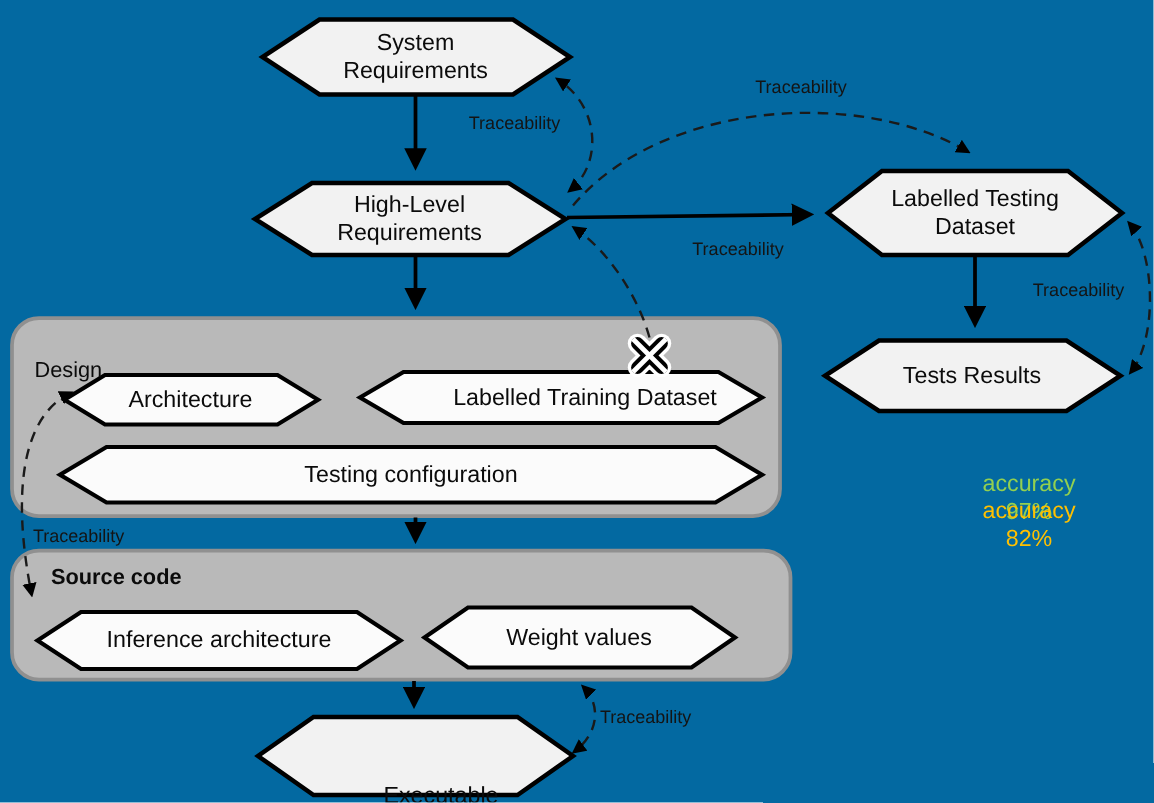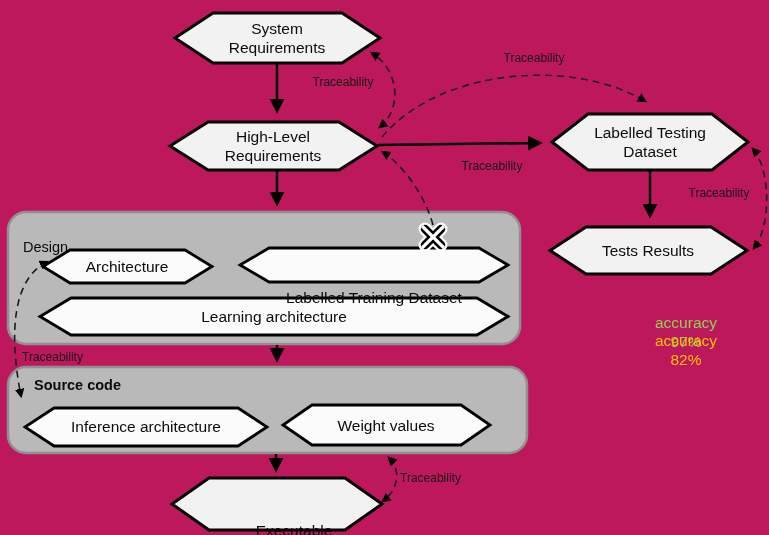--- a/index.html
+++ b/index.html
@@ -1,17 +1,17 @@
 <!DOCTYPE html>
 <html><head>
 <meta charset="utf-8">
 <style>
   html,body{margin:0;padding:0;background:#fff;}
   .stage{
-    position:relative;width:769px;height:535px;background:#be185d;overflow:hidden;
+    position:relative;width:769px;height:535px;background:#0369a1;overflow:hidden;
     font-family:"Liberation Sans", sans-serif;color:#000;
   }
   svg.layer{position:absolute;left:0;top:0;}
   .lbl{
     position:absolute;text-align:center;white-space:pre-line;
     font-size:15.5px;line-height:19px;color:#0b0b0b;
   }
   .lbl.small{font-size:12px;line-height:15px;color:#141414;}
   .lbl.container-title{font-size:14.5px;text-align:left;color:#0b0b0b;}
   .lbl.left{text-align:left;}
@@ -80,22 +80,22 @@
   </svg>
 
   <div class="lbl" style="left:177px;top:19px;width:200px;">System
 Requirements</div>
   <div class="lbl" style="left:173px;top:127px;width:200px;">High-Level
 Requirements</div>
   <div class="lbl" style="left:550px;top:123px;width:200px;">Labelled Testing
 Dataset</div>
   <div class="lbl" style="left:548px;top:241px;width:200px;">Tests Results</div>
   <div class="lbl" style="left:47px;top:257px;width:160px;">Architecture</div>
-  <div class="lbl" style="left:254px;top:256px;width:240px;margin-top:32px;">Labelled Training Dataset</div>
-  <div class="lbl" style="left:154px;top:307px;width:240px;">Learning architecture</div>
+  <div class="lbl" style="left:270px;top:256px;width:240px;">Labelled Training Dataset</div>
+  <div class="lbl" style="left:154px;top:307px;width:240px;">Testing configuration</div>
   <div class="lbl" style="left:46px;top:417px;width:200px;">Inference architecture</div>
   <div class="lbl" style="left:286px;top:416px;width:200px;">Weight values</div>
   <div class="lbl" style="left:194px;top:485px;width:200px;margin-top:36px;">Executable
 Object Code</div>
 
   <div class="lbl container-title" style="left:23px;top:238px;width:120px;">Design</div>
   <div class="lbl container-title" style="left:34px;top:376px;width:140px;font-weight:bold;">Source code</div>
 
   <div class="lbl small" style="left:293px;top:75px;width:100px;">Traceability</div>
   <div class="lbl small" style="left:484px;top:51px;width:100px;">Traceability</div>

